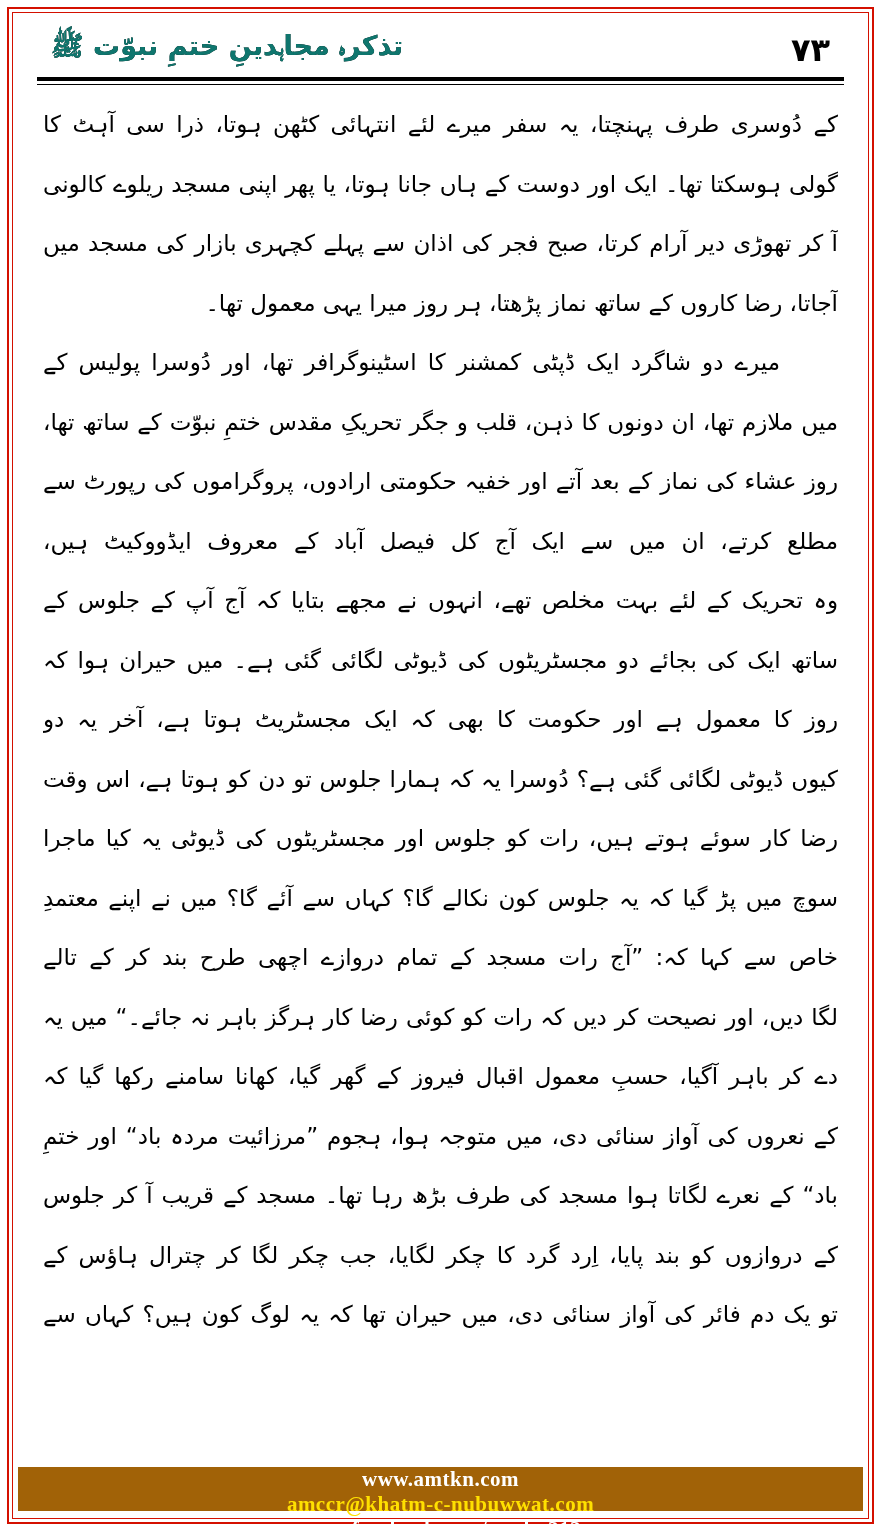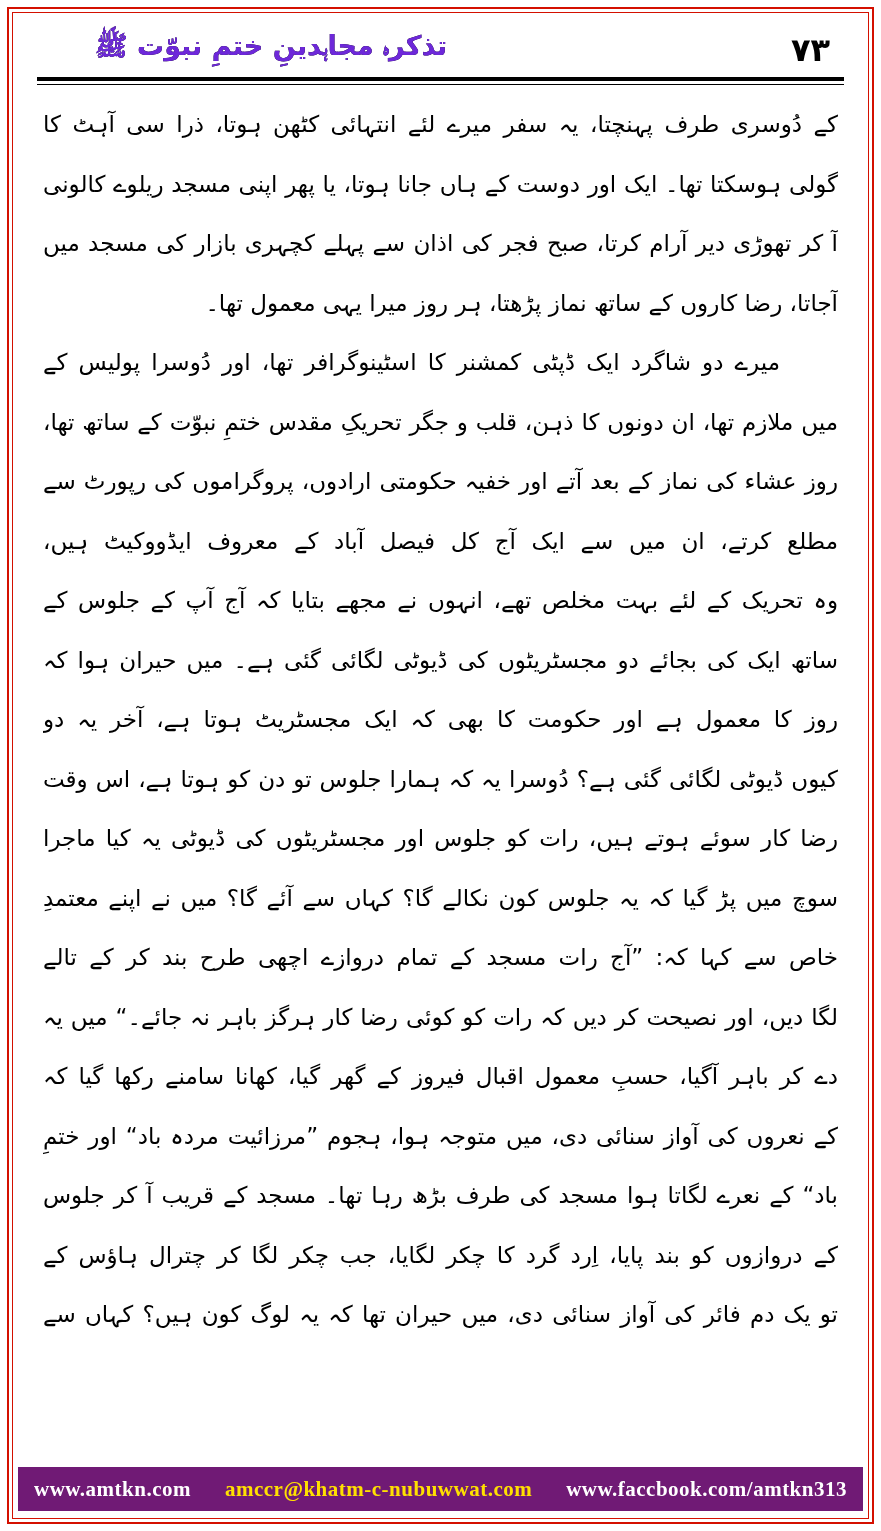--- a/index.html
+++ b/index.html
@@ -22,24 +22,23 @@
     display: flex; flex-direction: row-reverse;
     justify-content: space-between; align-items: flex-end;
     padding: 16px 38px 6px 38px;
     direction: ltr;
   }
   .page-number {
     font-size: 32px; font-weight: bold; color: #000;
     letter-spacing: 2px;
   }
   .book-title {
-    font-size: 27px; font-weight: bold; color: #6d28d9;
+    font-size: 27px; font-weight: bold; color: #0f766e;
     text-shadow: 0 0 0.6px #000;
     direction: rtl;
-    margin-left: 44px;
   }
   .header-divider {
     margin: 2px 24px 0 24px;
     height: 8px;
     border-top: 4px solid #000;
     border-bottom: 1px solid #000;
   }
   .page-body {
     flex: 1;
     padding: 10px 30px 0 30px;
@@ -110,20 +109,20 @@
       <div class="text-line">سوچ میں پڑ گیا کہ یہ جلوس کون نکالے گا؟ کہاں سے آئے گا؟ میں نے اپنے معتمدِ</div>
       <div class="text-line">خاص سے کہا کہ: ”آج رات مسجد کے تمام دروازے اچھی طرح بند کر کے تالے</div>
       <div class="text-line">لگا دیں، اور نصیحت کر دیں کہ رات کو کوئی رضا کار ہرگز باہر نہ جائے۔“ میں یہ ہدایت</div>
       <div class="text-line">دے کر باہر آگیا، حسبِ معمول اقبال فیروز کے گھر گیا، کھانا سامنے رکھا گیا کہ جلوس</div>
       <div class="text-line">کے نعروں کی آواز سنائی دی، میں متوجہ ہوا، ہجوم ”مرزائیت مردہ باد“ اور ختمِ نبوّت زندہ</div>
       <div class="text-line">باد“ کے نعرے لگاتا ہوا مسجد کی طرف بڑھ رہا تھا۔ مسجد کے قریب آ کر جلوس نے مسجد</div>
       <div class="text-line">کے دروازوں کو بند پایا، اِرد گرد کا چکر لگایا، جب چکر لگا کر چترال ہاؤس کے قریب آیا</div>
       <div class="text-line">تو یک دم فائر کی آواز سنائی دی، میں حیران تھا کہ یہ لوگ کون ہیں؟ کہاں سے آئے</div>
     </main>
 
-    <footer class="footer-bar" style="background-color: #701a75;">
+    <footer class="footer-bar" style="background-color: #a16207; flex-direction: column;">
       <span class="footer-item" style="color: rgb(255, 255, 255);">www.amtkn.com</span>
       <span class="footer-item" style="color: rgb(255, 224, 0);">amccr@khatm-c-nubuwwat.com</span>
       <span class="footer-item" style="color: rgb(255, 255, 255);">www.faccbook.com/amtkn313</span>
     </footer>
 
   </div>
 </div>
 
 </body></html>

